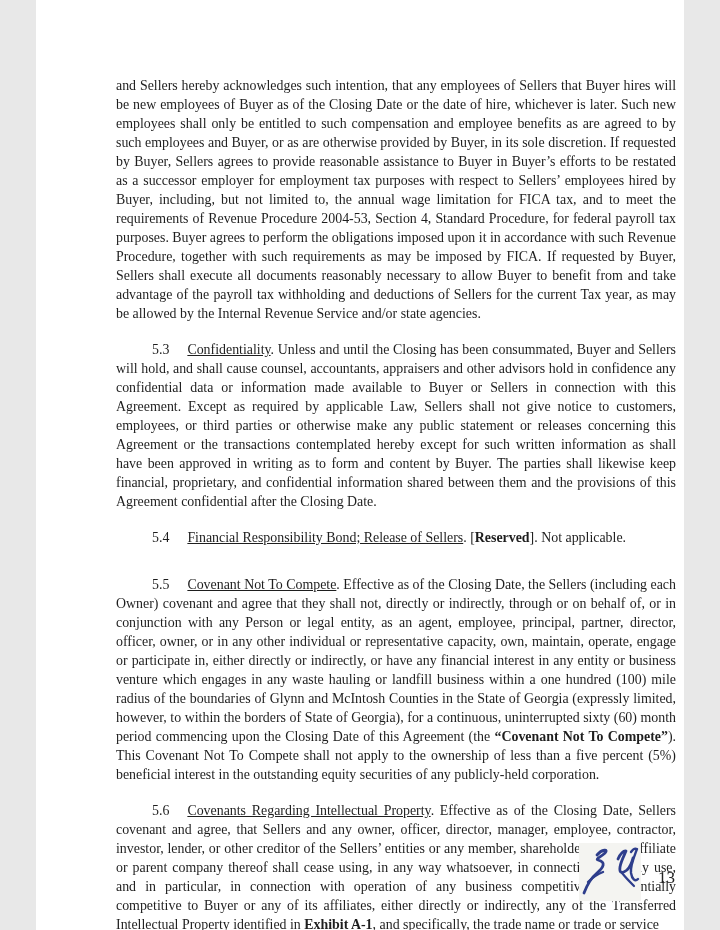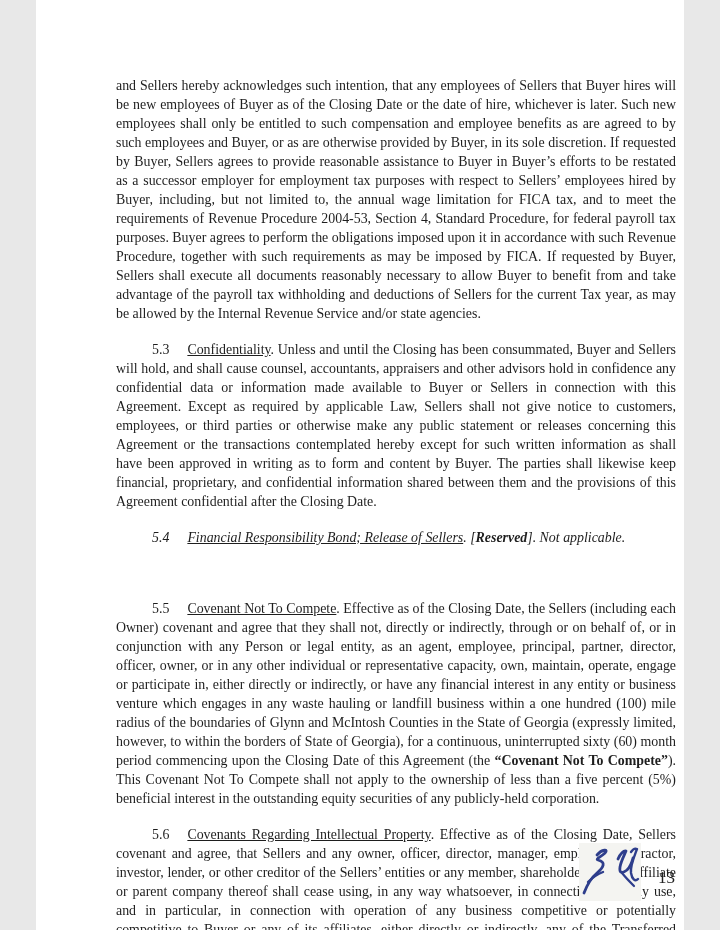--- a/index.html
+++ b/index.html
@@ -16,21 +16,21 @@
   .body-text {
     position: absolute;
     left: 80px;
     top: 76px;
     width: 560px;
     font-size: 13.9px;
     line-height: 19px;
   }
   .para { margin: 0 0 17px 0; text-align: justify; }
   .para.indent { text-indent: 36px; }
-  .para.gap-after { margin-bottom: 52px; font-style: italic; }
+  .para.gap-after { margin-bottom: 28px; }
   .para:last-child { margin-bottom: 0; }
   .tab { display: inline-block; width: 18px; }
   .u { text-decoration: underline; }
   .b { font-weight: bold; }
   .sig-patch {
     position: absolute;
     left: 543px;
     top: 843px;
     width: 62px;
     height: 58px;

